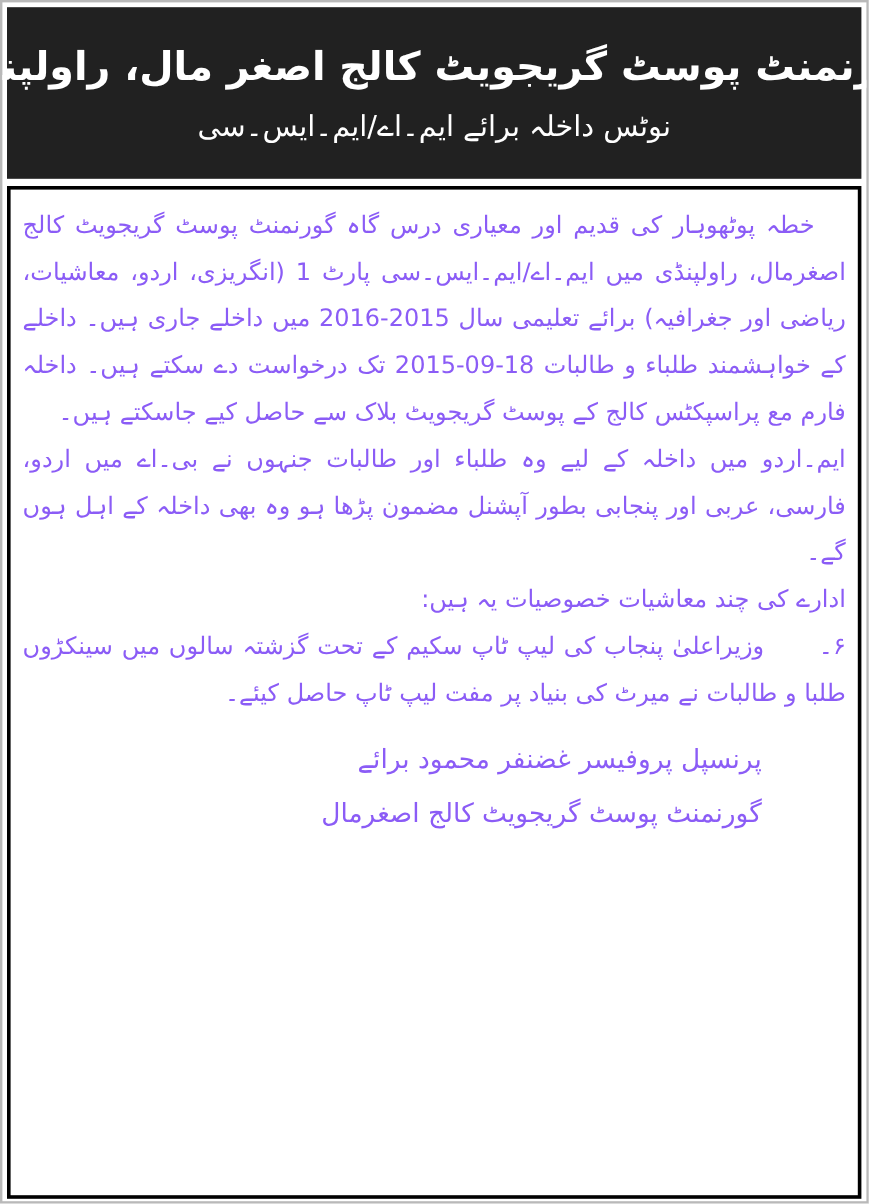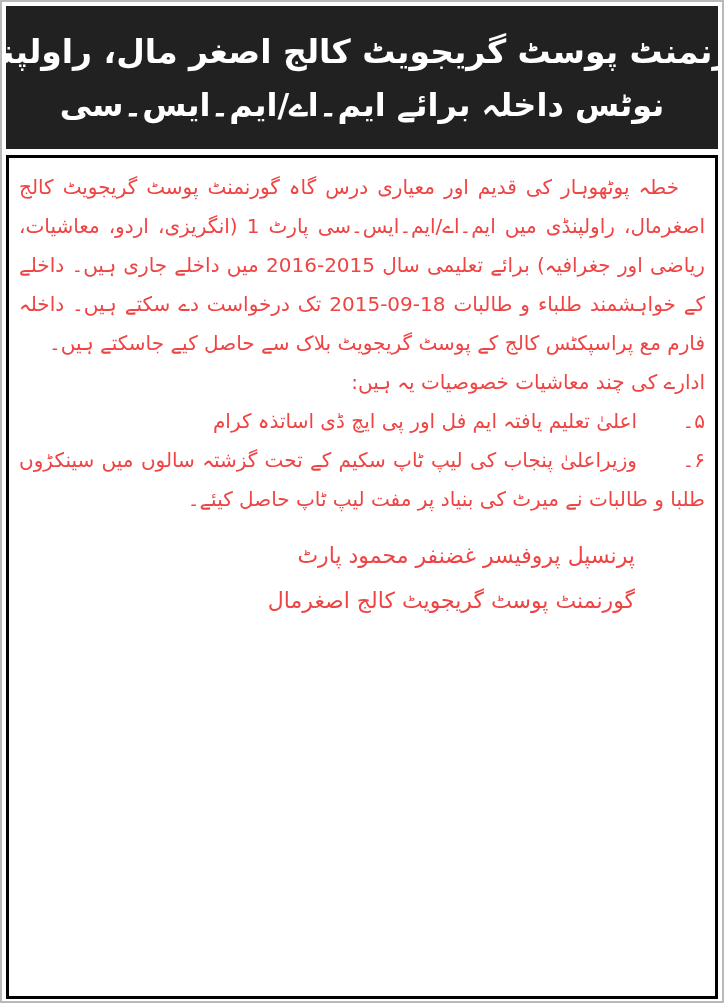--- a/index.html
+++ b/index.html
@@ -25,31 +25,31 @@
     gap:14px;
     text-align:center;
   }
   .banner .title{
     font-size:33px;
     font-weight:bold;
     line-height:1.25;
     white-space:nowrap;
   }
   .banner .subtitle{
-    font-size:32px;
-    font-weight:bold;
+    font-size:24px;
+    font-weight:normal;
     line-height:1.2;
     white-space:nowrap;
   }
   .content-box{
     margin:6px 4px 4px 4px;
     height:844px;
     border:3px solid #000000;
     padding:10px 10px 6px 10px;
-    color:#ef4444;
+    color:#8b5cf6;
     font-size:20px;
     line-height:39px;
     text-align:justify;
     text-align-last:right;
   }
   .para{margin:0;}
   .para.indent{text-indent:26px;}
   .features-heading{margin:0;}
   .feature{margin:0;}
   .feature .num{
@@ -74,30 +74,28 @@
 
   <div class="banner">
     <div class="title">گورنمنٹ پوسٹ گریجویٹ کالج اصغر مال، راولپنڈی</div>
     <div class="subtitle">نوٹس داخلہ برائے ایم۔اے/ایم۔ایس۔سی</div>
   </div>
 
   <div class="content-box">
 
     <p class="para indent">خطہ پوٹھوہار کی قدیم اور معیاری درس گاہ گورنمنٹ پوسٹ گریجویٹ کالج اصغرمال، راولپنڈی میں ایم۔اے/ایم۔ایس۔سی پارٹ 1 (انگریزی، اردو، معاشیات، ریاضی اور جغرافیہ) برائے تعلیمی سال 2015-2016 میں داخلے جاری ہیں۔ داخلے کے خواہشمند طلباء و طالبات 18-09-2015 تک درخواست دے سکتے ہیں۔ داخلہ فارم مع پراسپکٹس کالج کے پوسٹ گریجویٹ بلاک سے حاصل کیے جاسکتے ہیں۔</p>
 
+    <p class="para">ایم۔اردو میں داخلہ کے لیے وہ طلباء اور طالبات جنہوں نے بی۔اے میں اردو، فارسی، عربی اور پنجابی بطور آپشنل مضمون پڑھا ہو وہ بھی داخلہ کے اہل ہوں گے۔</p>
 
     <p class="features-heading">ادارے کی چند معاشیات خصوصیات یہ ہیں:</p>
 
-    <div class="feature">
-      <span class="num">۵۔</span><span>اعلیٰ تعلیم یافتہ ایم فل اور پی ایچ ڈی اساتذہ کرام</span>
-    </div>
     <div class="feature">
       <span class="num">۶۔</span><span>وزیراعلیٰ پنجاب کی لیپ ٹاپ سکیم کے تحت گزشتہ سالوں میں سینکڑوں طلبا و طالبات نے میرٹ کی بنیاد پر مفت لیپ ٹاپ حاصل کیئے۔</span>
     </div>
 
     <div class="signature">
-      <div>پرنسپل پروفیسر غضنفر محمود پارٹ</div>
+      <div>پرنسپل پروفیسر غضنفر محمود برائے</div>
       <div>گورنمنٹ پوسٹ گریجویٹ کالج اصغرمال</div>
 
     </div>
 
   </div>
 </div>
 
 </body></html>

